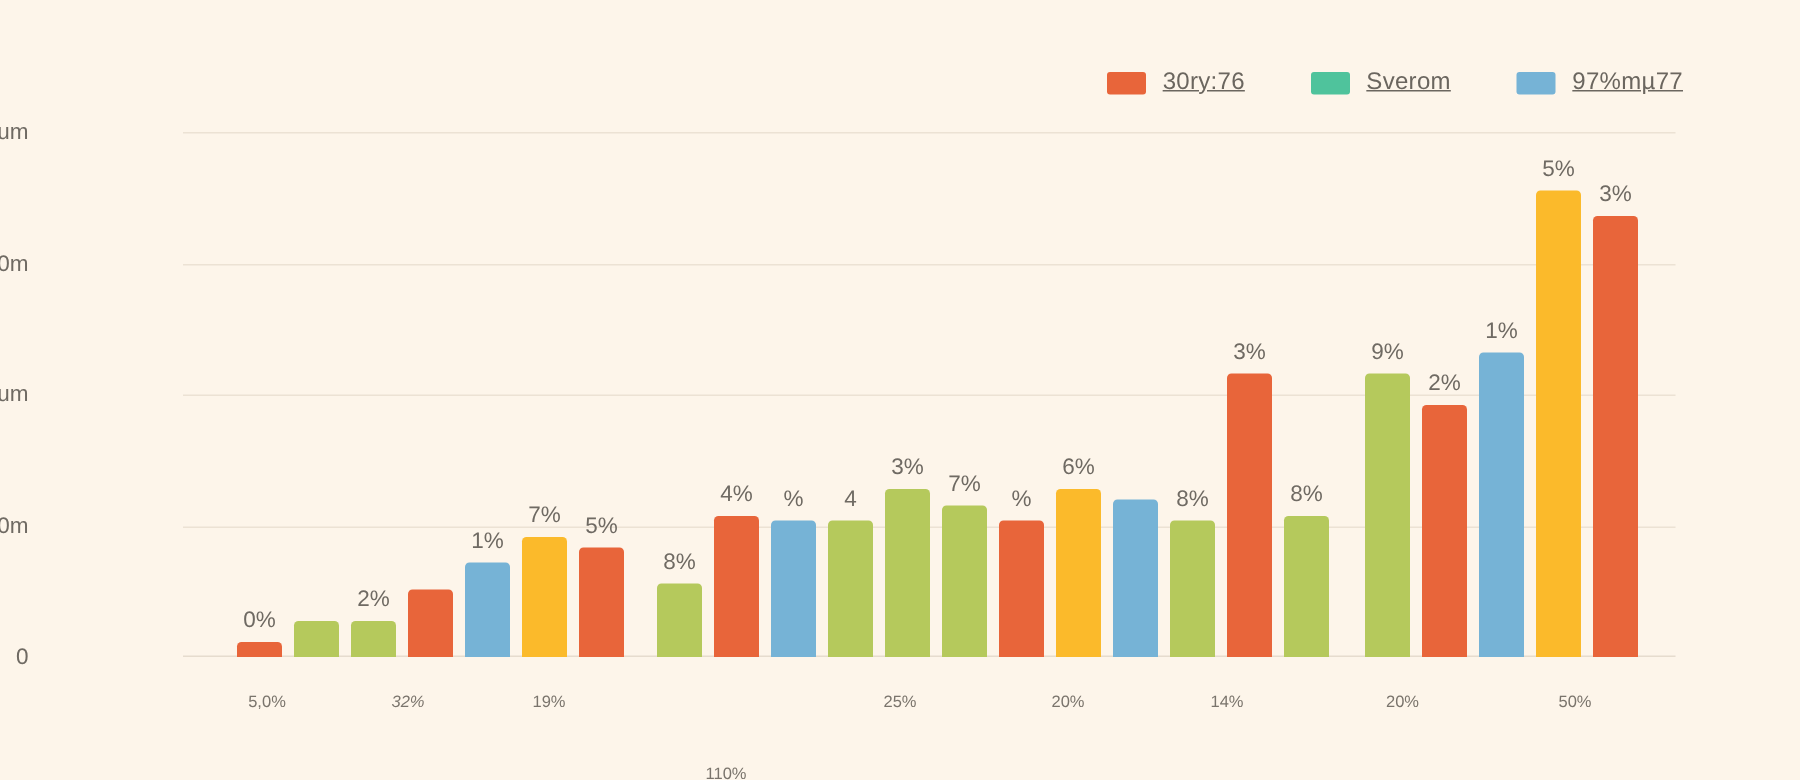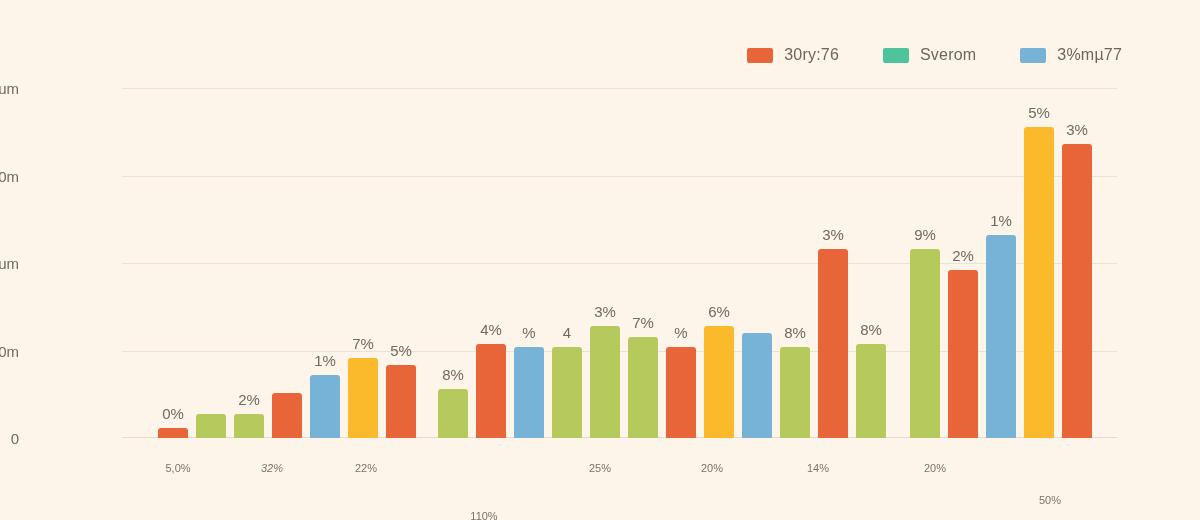--- a/index.html
+++ b/index.html
@@ -43,20 +43,21 @@
     width: 26px;
     height: 15px;
     border-radius: 2px;
     display: block;
   }
   .legend-label {
     font-size: 16px;
     color: #6b665f;
     letter-spacing: 0.2px;
     white-space: nowrap;
+    text-decoration: underline;
   }
 
   
   #plot {
     position: absolute;
     left: 122px;
     top: 88px;
     width: 995px;
     height: 350px;
   }
@@ -128,21 +129,21 @@
       <div class="legend-item">
         <span class="legend-swatch" style="background: rgb(232, 101, 58);"></span>
         <span class="legend-label">30ry:76</span>
       </div>
       <div class="legend-item">
         <span class="legend-swatch" style="background: rgb(79, 195, 156);"></span>
         <span class="legend-label">Sverom</span>
       </div>
       <div class="legend-item">
         <span class="legend-swatch" style="background: rgb(118, 179, 214);"></span>
-        <span class="legend-label">3%mµ77</span>
+        <span class="legend-label">97%mµ77</span>
       </div>
     </div>
 
   <div id="plot">
     <div class="axis-baseline"></div>
   <div class="gridline" style="top: 0px;"></div>
       <div class="ytick" style="top: 0px;">Sum</div>
       <div class="gridline" style="top: 87.5px;"></div>
       <div class="ytick" style="top: 87.5px;">40m</div>
       <div class="gridline" style="top: 175px;"></div>
@@ -241,22 +242,22 @@
       </div>
       <div class="bar-wrap" style="left: 940px; width: 30px; height: 324px;">
         <div class="bar" style="height: 294px; background: rgb(232, 101, 58);"></div>
         <div class="bar-label" style="bottom: 300px;">3%</div>
       </div>
     </div>
 
   <div id="xaxis">
       <div class="xtick" style="left: 178px;">5,0%</div>
       <div class="xtick" style="left: 272px; font-style: italic;">32%</div>
-      <div class="xtick" style="left: 366px;">22%</div>
+      <div class="xtick" style="left: 366px;">19%</div>
       <div class="xtick" style="left: 484px; margin-top: 48px;">110%</div>
       <div class="xtick" style="left: 600px;">25%</div>
       <div class="xtick" style="left: 712px;">20%</div>
       <div class="xtick" style="left: 818px;">14%</div>
       <div class="xtick" style="left: 935px;">20%</div>
-      <div class="xtick" style="left: 1050px; margin-top: 32px;">50%</div>
+      <div class="xtick" style="left: 1050px;">50%</div>
     </div>
 
 </div>
 
 </body></html>

